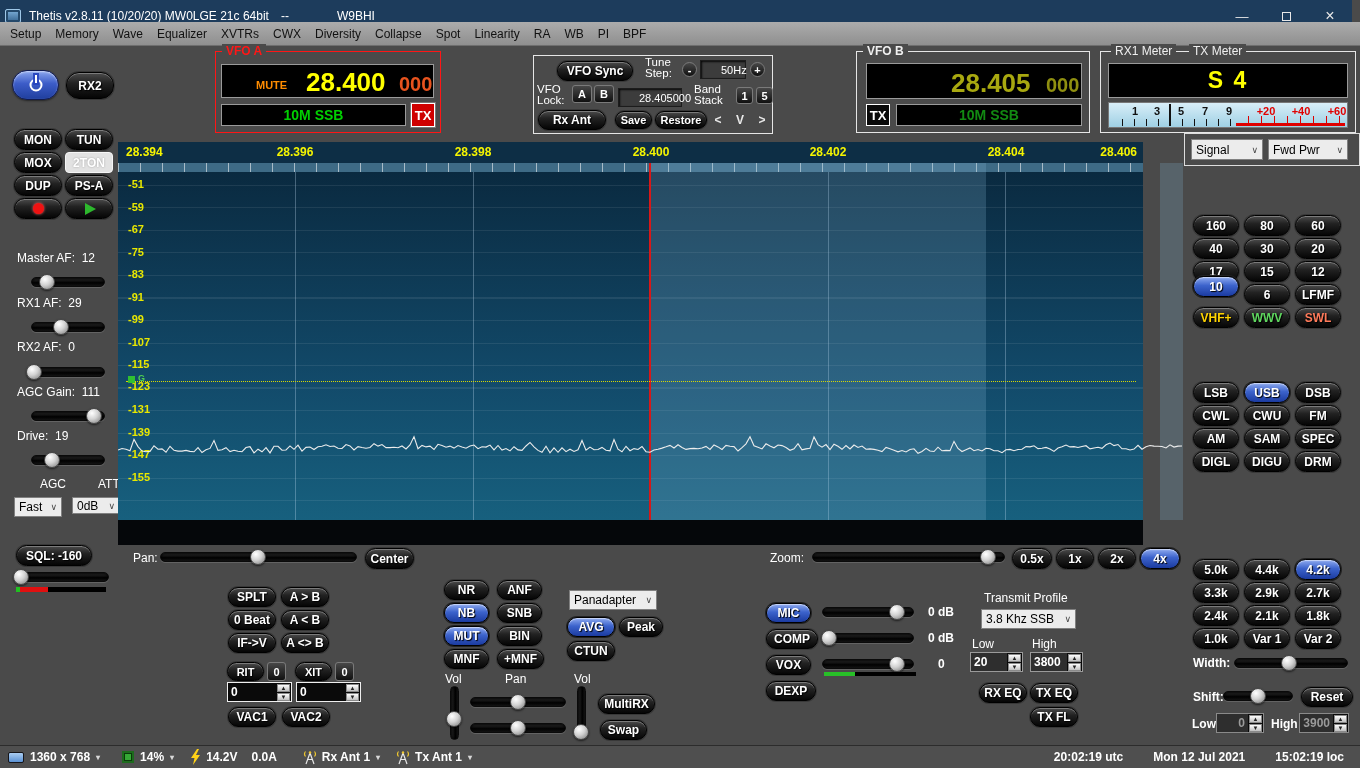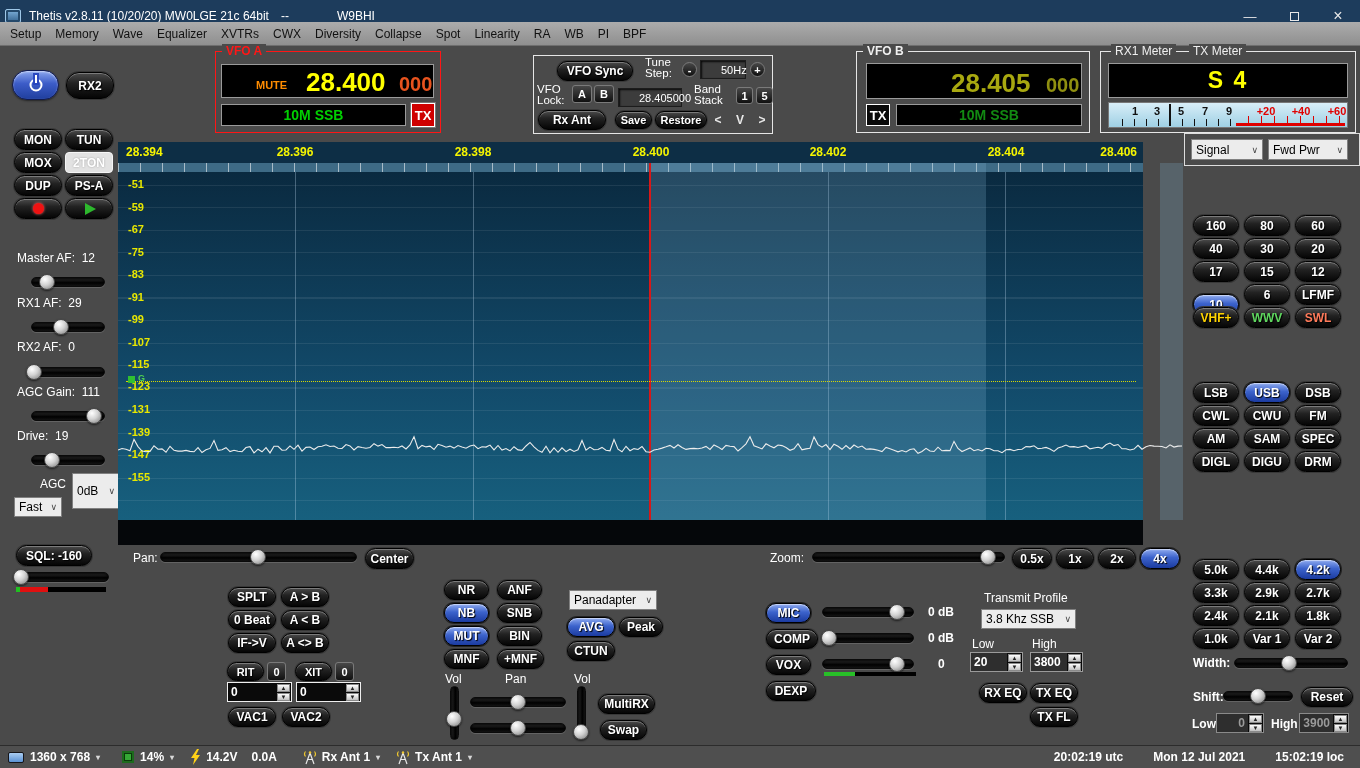--- a/index.html
+++ b/index.html
@@ -1,20 +1,20 @@
 <!DOCTYPE html>
 <html><head>
 <meta charset="utf-8">
 <style>
   *{box-sizing:border-box;margin:0;padding:0}
   body{background:#222;font-family:"Liberation Sans",sans-serif}
   #app{position:relative;width:1360px;height:768px;background:#4a4a4a;overflow:hidden}
   .abs{position:absolute}
   
-  .titlebar{position:absolute;top:0;left:0;right:0;height:32px;background:#1d3c5c;display:flex;align-items:center;color:#fff;font-size:12px}
+  .titlebar{position:absolute;top:0;left:0;right:8px;height:32px;background:#1d3c5c;display:flex;align-items:center;color:#fff;font-size:12px}
   .app-icon{width:16px;height:14px;margin-left:5px;background:linear-gradient(180deg,#7fb2dc,#35648f);border:1px solid #9fc8e8;border-radius:2px;box-shadow:inset 0 0 0 2px #24496b}
   .winbtns{margin-left:auto;display:flex;height:100%}
   .winbtn{width:44px;height:100%;display:flex;align-items:center;justify-content:center;color:#e8e8e8;font-size:13px}
   .maxbox{width:9px;height:9px;border:1px solid #e8e8e8}
   
   .menubar{position:absolute;top:22px;left:0;right:0;height:24px;background:linear-gradient(#acacac,#8f8f8f);border-bottom:1px solid #6e6e6e;display:flex;align-items:center;gap:14px;padding-left:10px;font-size:12px;color:#111}
   .menubar span{white-space:nowrap}
   
   .pill{position:absolute;height:20px;display:flex;align-items:center;justify-content:center;background:linear-gradient(180deg,#4c4c4c 0%,#222 40%,#050505 100%);border:1px solid #000;border-radius:11px;color:#fff;font-weight:bold;font-size:12px;white-space:nowrap;box-shadow:inset 0 1px 0 rgba(255,255,255,.28),0 0 0 1px #383838;text-shadow:1px 1px 1px #000;cursor:default}
   .pill.on{background:linear-gradient(180deg,#8fabf0 0%,#3c63cc 45%,#1b3ba0 100%);box-shadow:inset 0 1px 1px rgba(255,255,255,.55),0 0 0 1px #222}
@@ -222,21 +222,21 @@
   <div class="label" style="left:17px;top:429px"><span>Drive:</span>&nbsp;&nbsp;<span>19</span></div>
   <div class="hgroove" style="left:31px;top:455px;width:74px;height:10px"></div>
   <span class="thumb" style="left:44px;top:452px"></span>
 
   <div class="label" style="left:40px;top:477px">AGC</div>
   <div class="label" style="left:98px;top:477px">ATT</div>
   <div class="dd" style="left:14px;top:497px;width:48px;height:20px">
       <span>Fast</span>
       <span class="chev">∨</span>
     </div>
-  <div class="dd" style="left:72px;top:473px;width:48px;height:36px">
+  <div class="dd" style="left:72px;top:497px;width:48px;height:17px">
       <span>0dB</span>
       <span class="chev">∨</span>
     </div>
 
   <div class="pill" style="left:16px;top:545px;width:76px;height:21px">SQL: -160</div>
   <div class="hgroove" style="left:15px;top:572px;width:94px;height:10px"></div>
   <span class="thumb" style="left:13px;top:569px"></span>
   <div class="abs" style="left:16px;top:587px;width:90px;height:5px;background:#000">
     <span class="abs" style="left:0;top:0;width:4%;height:100%;background:#20c020"></span>
     <span class="abs" style="left:4%;top:0;width:32%;height:100%;background:#e01010"></span>
@@ -398,21 +398,21 @@
 
   <div class="pill bb" style="left:1193px;top:215px">160</div>
   <div class="pill bb" style="left:1244px;top:215px">80</div>
   <div class="pill bb" style="left:1295px;top:215px">60</div>
   <div class="pill bb" style="left:1193px;top:238px">40</div>
   <div class="pill bb" style="left:1244px;top:238px">30</div>
   <div class="pill bb" style="left:1295px;top:238px">20</div>
   <div class="pill bb" style="left:1193px;top:261px">17</div>
   <div class="pill bb" style="left:1244px;top:261px">15</div>
   <div class="pill bb" style="left:1295px;top:261px">12</div>
-  <div class="pill bb on" style="left:1193px;top:294px">10</div>
+  <div class="pill bb on" style="left:1193px;top:276px">10</div>
   <div class="pill bb" style="left:1244px;top:284px">6</div>
   <div class="pill bb" style="left:1295px;top:284px">LFMF</div>
   <div class="pill bb yel" style="left:1193px;top:307px">VHF+</div>
   <div class="pill bb grn" style="left:1244px;top:307px">WWV</div>
   <div class="pill bb sal" style="left:1295px;top:307px">SWL</div>
 
   <div class="pill bb" style="left:1193px;top:382px">LSB</div>
   <div class="pill bb on" style="left:1244px;top:382px">USB</div>
   <div class="pill bb" style="left:1295px;top:382px">DSB</div>
   <div class="pill bb" style="left:1193px;top:405px">CWL</div>

